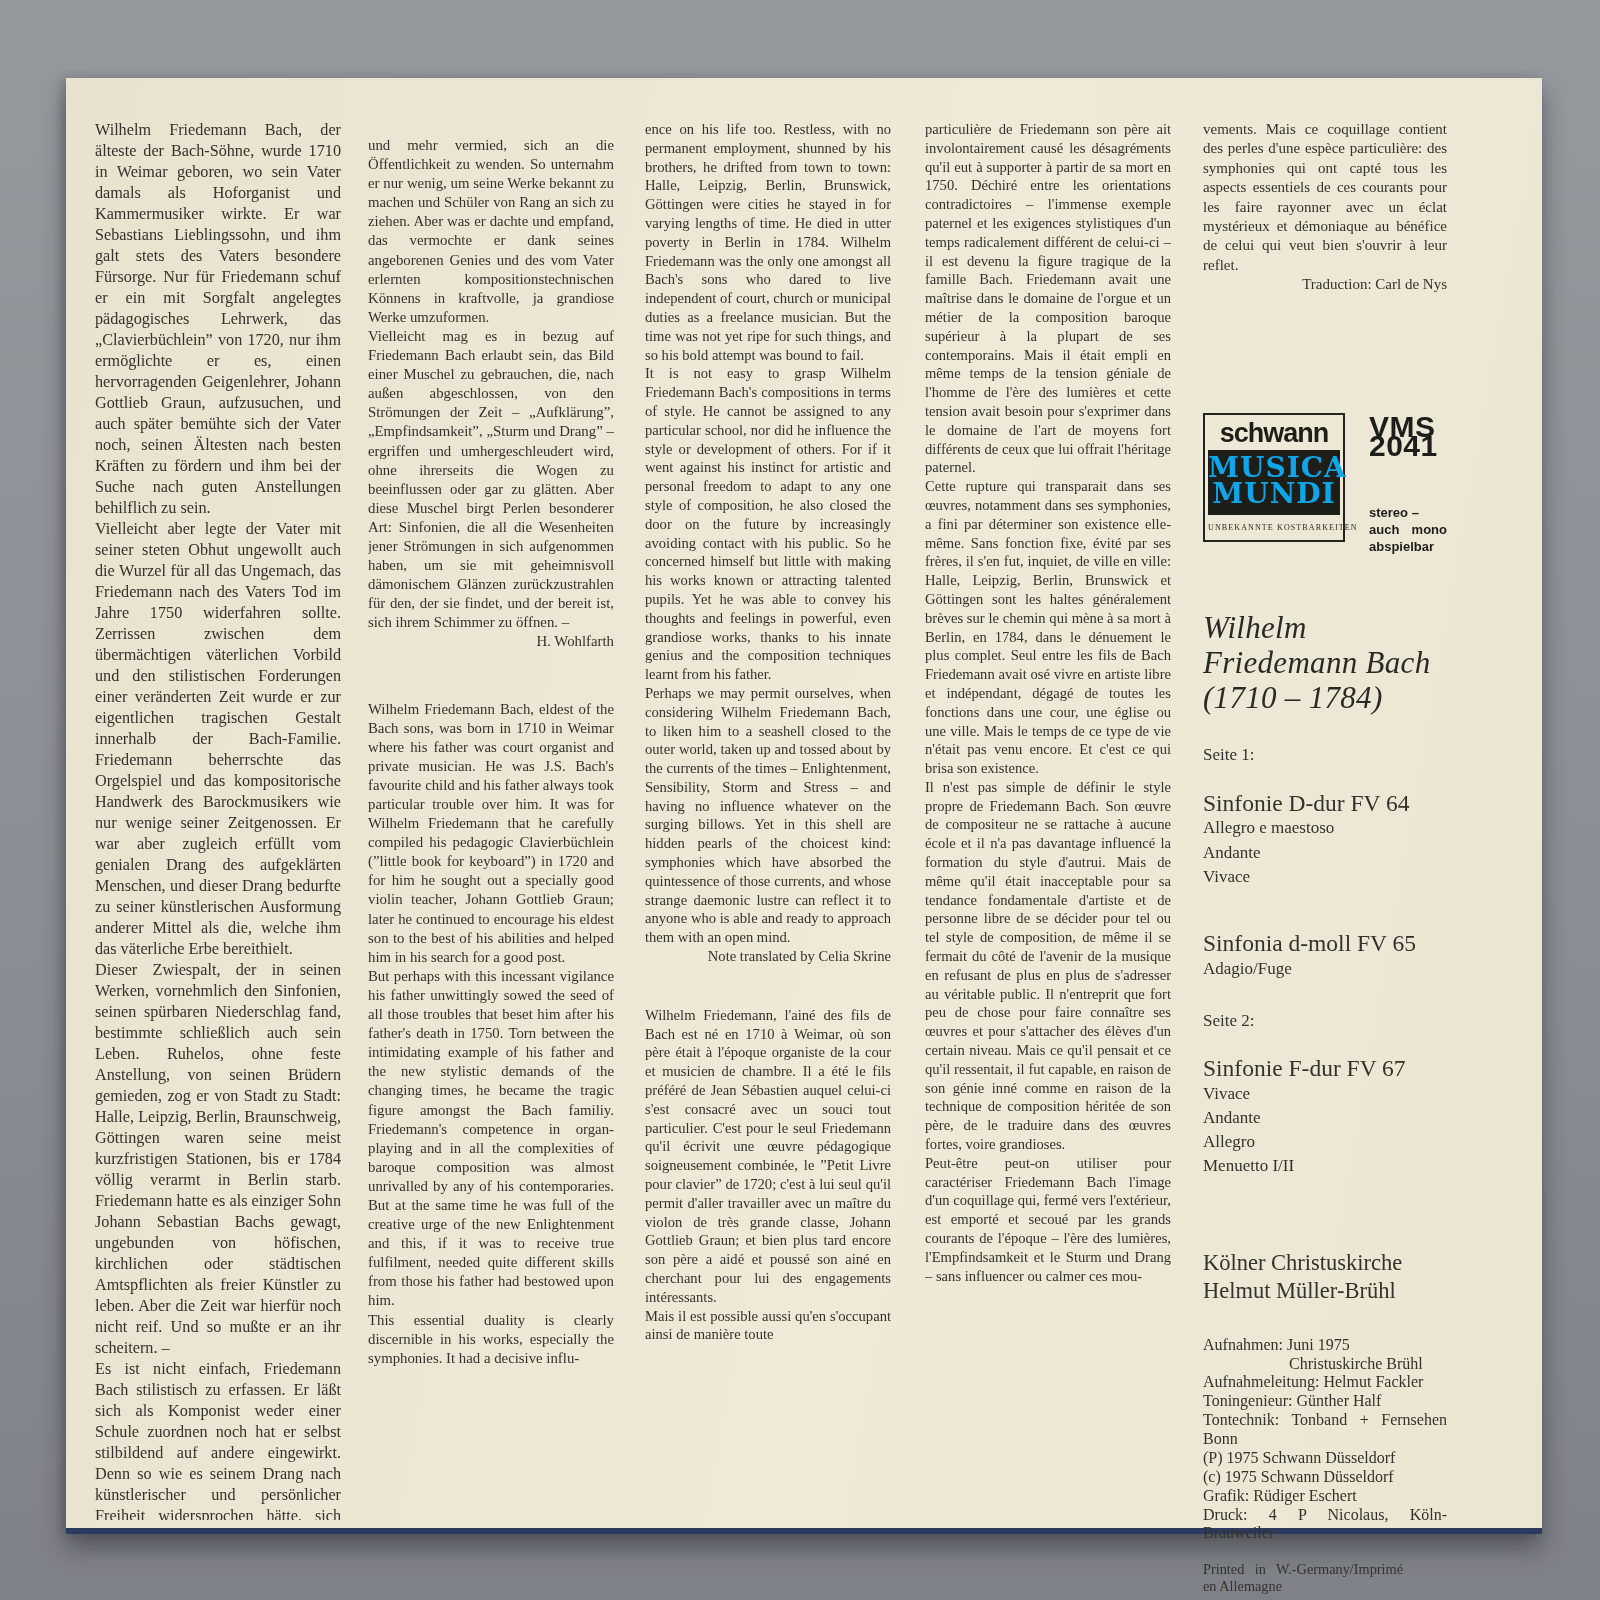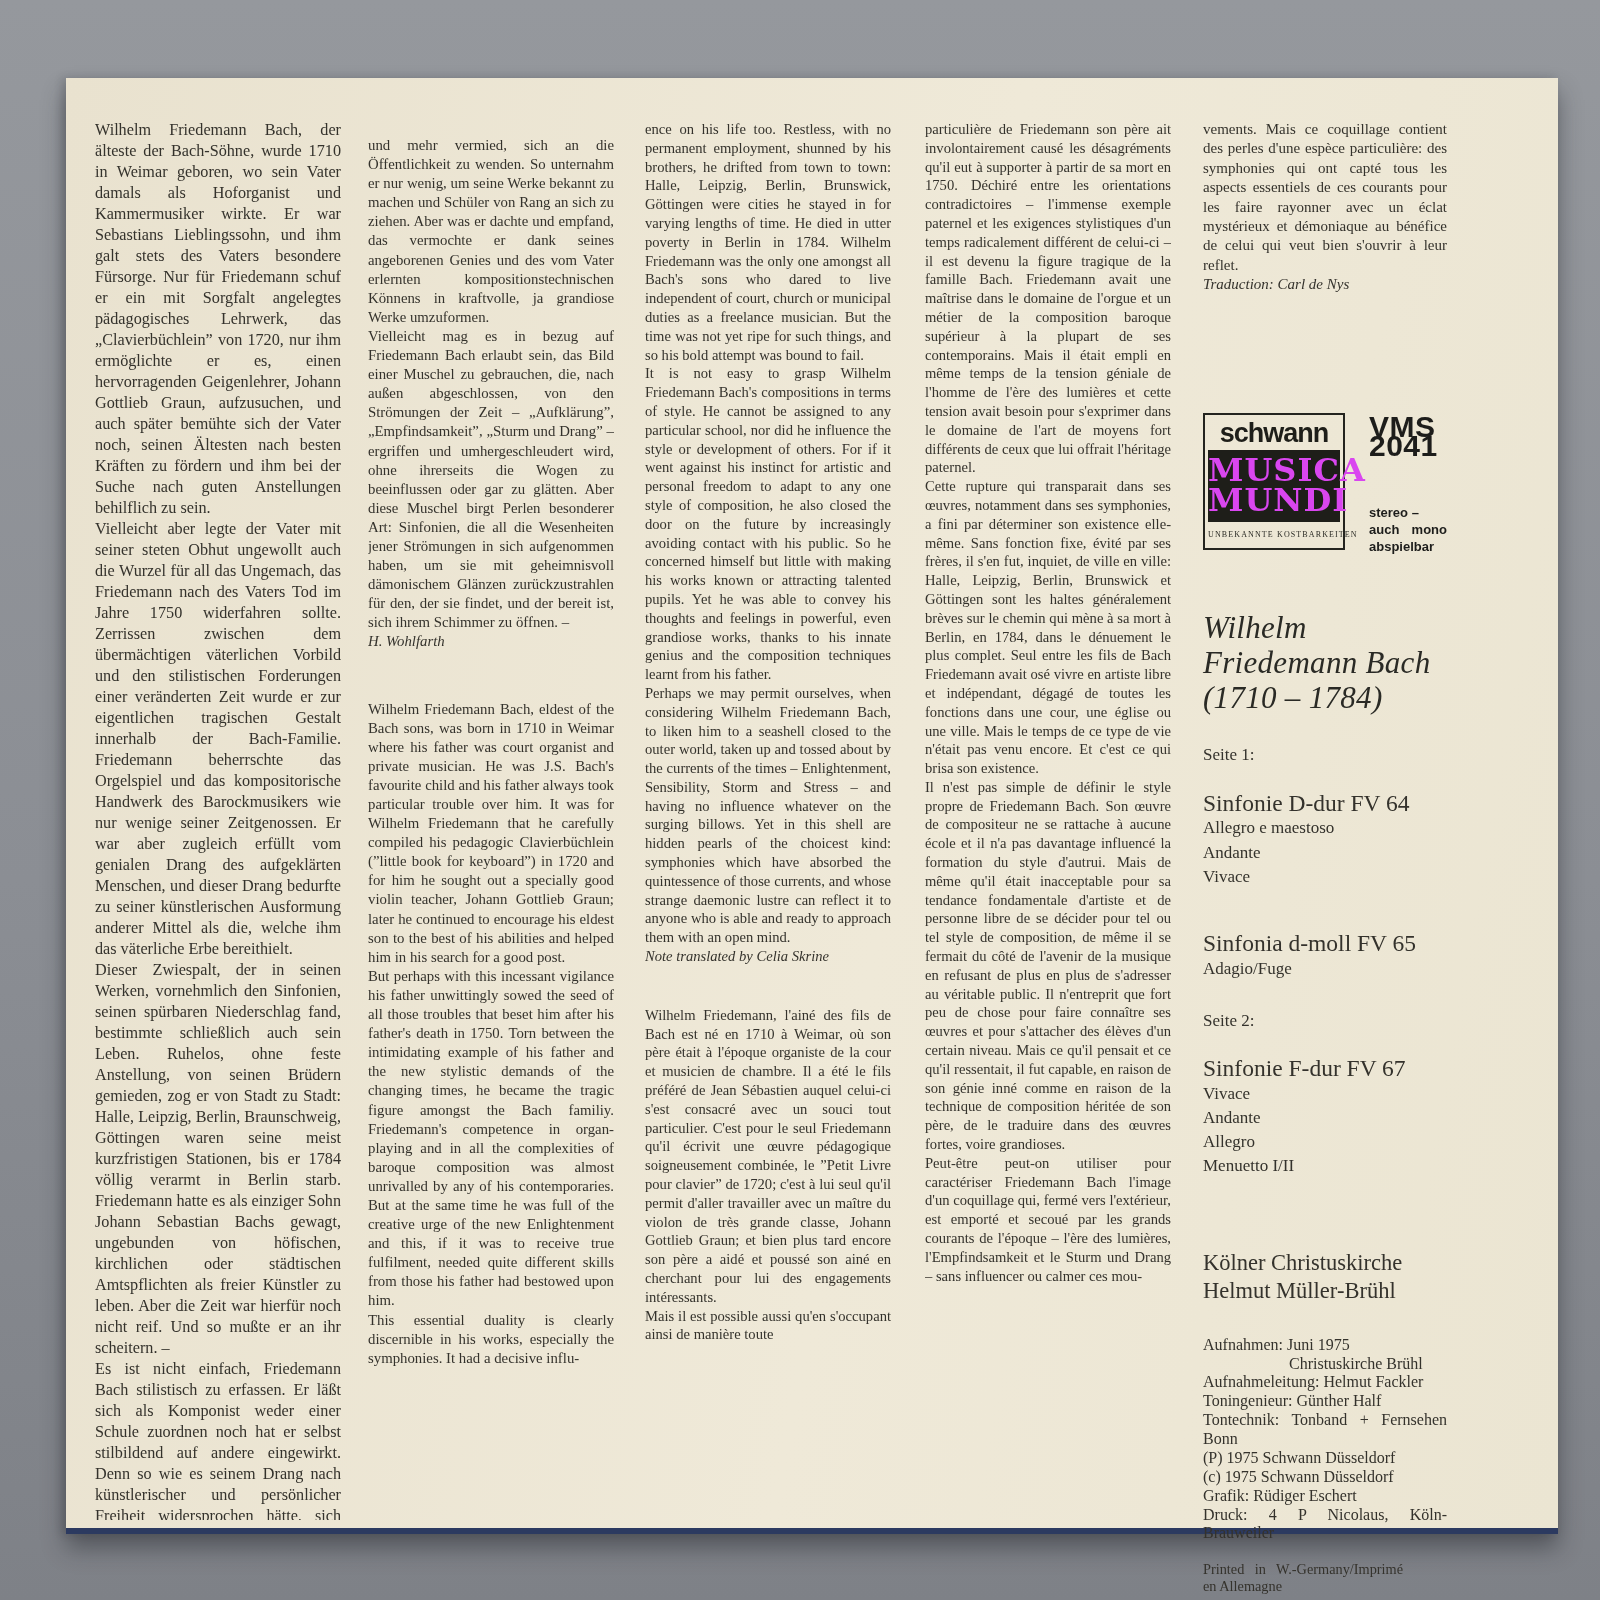--- a/index.html
+++ b/index.html
@@ -8,50 +8,49 @@
     background:linear-gradient(180deg,#95989d 0%,#8b8e94 55%,#7e8187 100%);
     font-family:"Liberation Serif","DejaVu Serif",serif;
   }
   .stage{position:relative;width:1600px;height:1600px;}
   .sleeve{
     position:absolute;left:66px;top:78px;width:1476px;height:1450px;
     background:linear-gradient(100deg,#e9e2cf 0%,#efe9d8 55%,#ebe5d2 100%);
     border-bottom:6px solid #2c3a60;
     box-shadow:0 14px 22px rgba(30,33,40,.45), -4px 0 8px rgba(30,33,40,.18);
     color:#34322c;
-    padding-left:16px;
   }
   .col{
     position:absolute;top:42px;width:246px;height:1400px;overflow:hidden;
     font-size:15px;line-height:19.4px;text-align:justify;
     -webkit-hyphens:auto;hyphens:auto;
   }
   .col p{margin:0;}
   .c1{left:29px;font-size:16.2px;line-height:21px;}
   .c2{left:302px;font-size:14.8px;line-height:19.1px;margin-top:16px;}
   .c3{left:579px;font-size:14.6px;line-height:18.8px;}
   .c4{left:859px;font-size:14.6px;line-height:18.8px;}
   .c5{left:1137px;width:244px;height:auto;overflow:visible;font-size:15px;line-height:19.4px;}
-  .sig{font-style:italic;text-align:left;}
+  .sig{text-align:right;}
   .section-gap{height:48px;}
   .section-gap-sm{height:40px;}
 
   
   .logo-row{margin-top:118px;display:flex;gap:24px;align-items:flex-start;}
   .logo-box{
     width:142px;border:2px solid #24241f;text-align:center;
     padding:4px 3px 3px;box-sizing:border-box;background:transparent;
   }
   .logo-schwann{
     font-family:"Liberation Sans","DejaVu Sans",sans-serif;font-weight:bold;
     font-size:27px;line-height:1;letter-spacing:-1px;color:#1e1e19;margin:1px 0 3px;
   }
   .logo-band{
-    background:#1e1e19;color:#d946ef;font-family:"DejaVu Serif",serif;font-weight:bold;
-    font-size:32px;line-height:.95;padding:5px 0 7px;letter-spacing:1px;
+    background:#1e1e19;color:#0ea5e9;font-family:"DejaVu Serif",serif;font-weight:bold;
+    font-size:28px;line-height:.95;padding:5px 0 7px;letter-spacing:1px;
   }
   .logo-sub{
     font-size:8px;letter-spacing:.14em;margin-top:3px;color:#2a2a24;white-space:nowrap;
   }
   .catalog-stack{padding-top:4px;font-family:"Liberation Sans","DejaVu Sans",sans-serif;}
   .catalog-number{font-weight:bold;font-size:30px;letter-spacing:.5px;color:#1d1d1b;}
   .stereo{margin-top:50px;font-weight:bold;font-size:13px;line-height:1.3;color:#1d1d1b;}
   .title-block{margin-top:54px;font-style:italic;font-size:31px;line-height:1.13;letter-spacing:.3px;color:#2a2a25;}
   .seite{margin-top:30px;font-size:17px;}
   .work-title{margin-top:26px;font-size:23.5px;line-height:1.1;}

